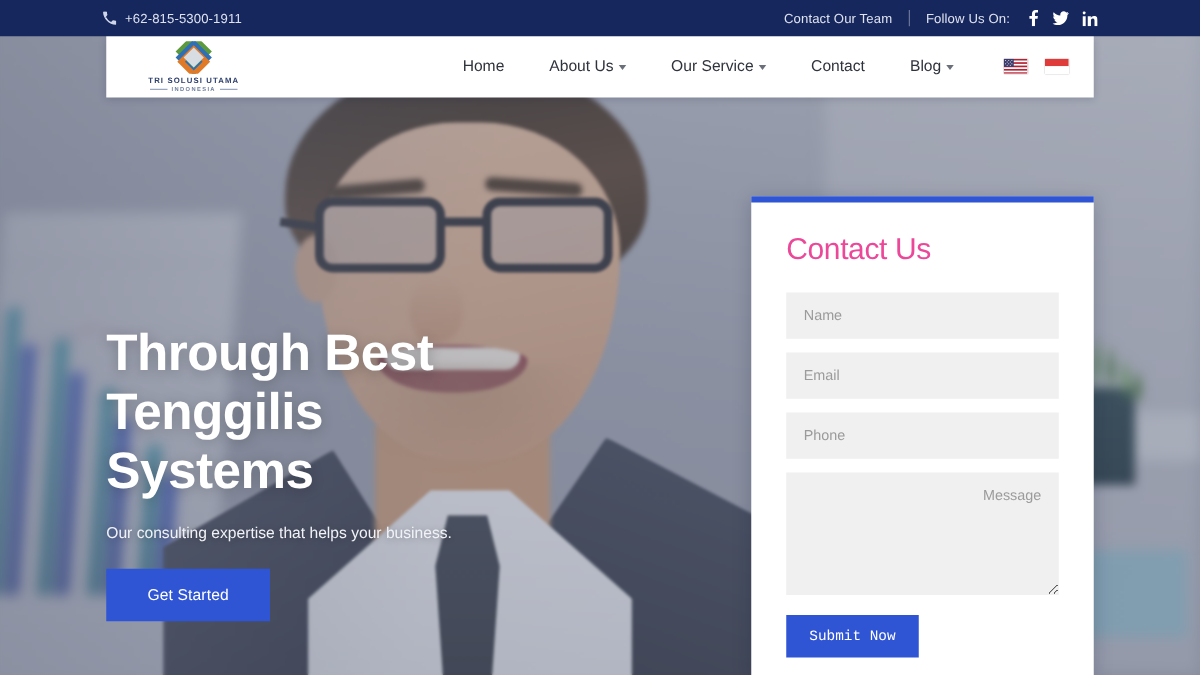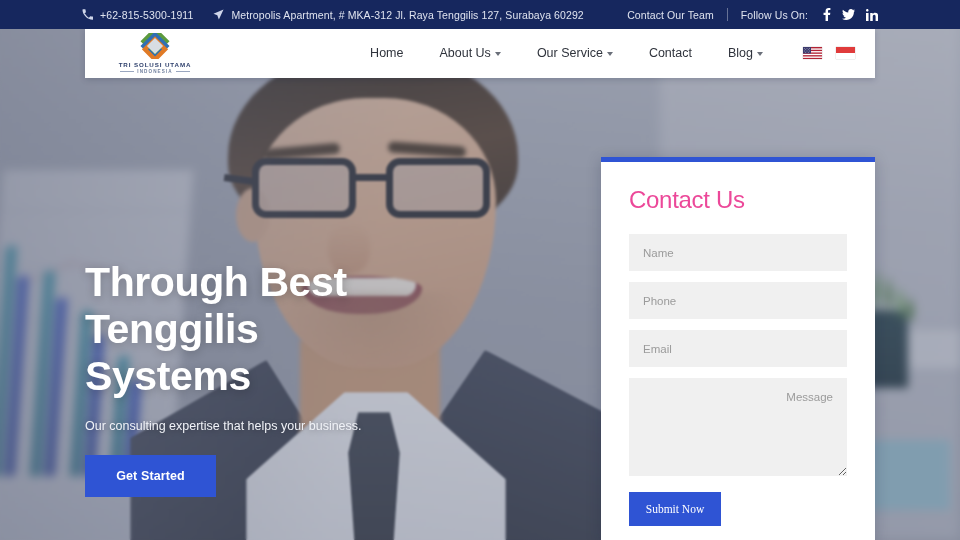--- a/index.html
+++ b/index.html
@@ -377,21 +377,21 @@
     font-size: 12.5px;
     margin-top: 19px;
     text-shadow: 0 1px 6px rgba(0,0,0,.3);
   }
   .cta-btn {
     margin-top: 22px;
     width: 131px; height: 42px;
     background: #2f54d4;
     color: #ffffff;
     font-size: 12.5px;
-    font-weight: 700;
+    font-weight: 400;
     border: none;
     cursor: pointer;
     font-family: "Liberation Sans", sans-serif;
     letter-spacing: .1px;
   }
 
   
   .contact-card {
     position: absolute;
     left: 601px; top: 157px;
@@ -425,27 +425,27 @@
   .fld::placeholder { color: #9b9b9b; }
   textarea.fld {
     height: 98px;
     padding-top: 11px;
     resize: vertical;
     line-height: 1.4;
     text-align: right;
   }
   .submit-btn {
     margin-top: 5px;
-    width: 92px; height: 34px;
+    width: 106px; height: 34px;
     background: #2f54d4;
     color: #fff;
     border: none;
     font-size: 11.5px;
     cursor: pointer;
-    font-family: Liberation Serif, serif;
+    font-family: Liberation Mono, monospace;
   }
 </style>
 </head>
 <body>
 
 <div id="page">
 
   <div class="hero-photo">
     <div class="bg-base"></div>
 
@@ -503,28 +503,20 @@
 
   <div class="topbar">
     <div class="topbar-left">
       <div class="tb-item">
         <span>
           <svg width="11" height="11" viewBox="0 0 24 24" fill="#cfd6ea">
             <path d="M6.6 10.8c1.9 3.7 4.9 6.7 8.6 8.6l2.9-2.9c.4-.4.9-.5 1.3-.3 1.4.5 3 .7 4.6.7.7 0 1.3.6 1.3 1.3V23c0 .7-.6 1.3-1.3 1.3C11.7 24.3 0 12.6 0 .7 0 0 .6-.6 1.3-.6h4.8C6.8-.6 7.4 0 7.4.7c0 1.6.2 3.2.7 4.6.2.5.1 1-.3 1.4l-3.2 4.1z" transform="translate(1,1) scale(0.92)"></path>
           </svg>
         </span>
         <span>+62-815-5300-1911</span>
-      </div>
-      <div class="tb-item">
-        <span>
-          <svg width="11" height="11" viewBox="0 0 24 24" fill="#cfd6ea">
-            <path d="M23 1L1 10.5l8.4 3.4L12.8 23 23 1z"></path>
-          </svg>
-        </span>
-        <span>Metropolis Apartment, # MKA-312 Jl. Raya Tenggilis 127, Surabaya 60292</span>
       </div>
     </div>
     <div class="topbar-right">
       <span class="tb-link">Contact Our Team</span>
       <span class="tb-sep"></span>
       <span>Follow Us On:</span>
       <span class="tb-social">
         <span>
           <svg width="8" height="13" viewBox="0 0 10 18" fill="#ffffff">
             <path d="M6.4 18V9.8h2.8l.4-3.2H6.4V4.5c0-.9.3-1.6 1.6-1.6h1.7V0C9.4 0 8.4 0 7.2 0 4.7 0 3 1.5 3 4.2v2.4H0.2v3.2H3V18h3.4z"></path>
@@ -619,19 +611,19 @@
       <span>Tenggilis</span><br>
       <span>Systems</span>
     </h1>
     <p class="hero-sub">Our consulting expertise that helps your business.</p>
     <button class="cta-btn">Get Started</button>
   </div>
 
   <div class="contact-card">
     <div class="contact-title">Contact Us</div>
     <input class="fld" type="text" placeholder="Name" style="">
+    <input class="fld" type="text" placeholder="Email" style="">
     <input class="fld" type="text" placeholder="Phone" style="">
-    <input class="fld" type="text" placeholder="Email" style="">
     <textarea class="fld" placeholder="Message" style=""></textarea>
     <button class="submit-btn">Submit Now</button>
   </div>
 
 </div>
 
 </body></html>

